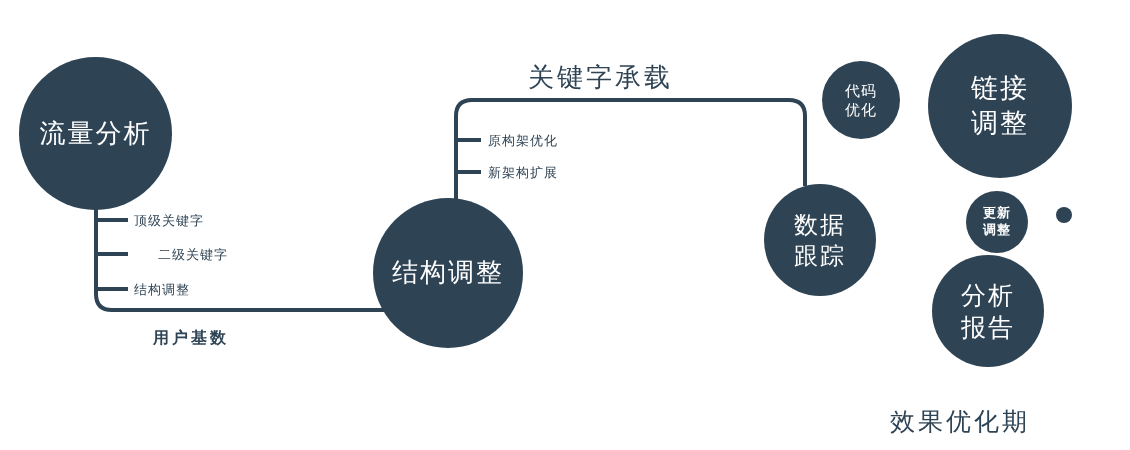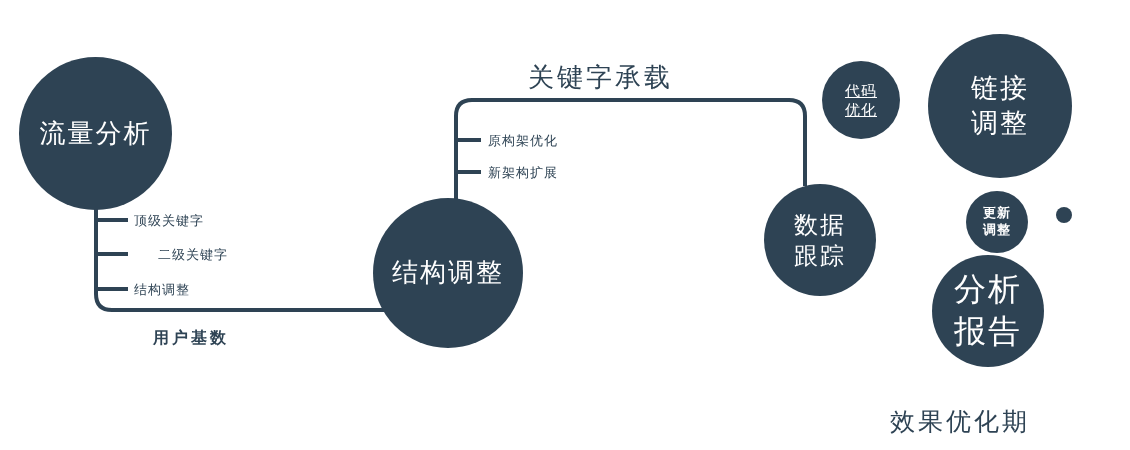--- a/index.html
+++ b/index.html
@@ -35,24 +35,24 @@
     align-items: center;
     justify-content: center;
     text-align: center;
     letter-spacing: 2px;
     line-height: 1.3;
   }
 
   .node-traffic        { left: 19px;  top: 57px;  width: 153px; height: 153px; font-size: 26px; }
   .node-structure      { left: 373px; top: 198px; width: 150px; height: 150px; font-size: 26px; }
   .node-data-tracking  { left: 764px; top: 184px; width: 112px; height: 112px; font-size: 24px; }
-  .node-code-opt       { left: 822px; top: 61px;  width: 78px;  height: 78px;  font-size: 15px; letter-spacing: 1px; text-decoration: underline; }
+  .node-code-opt       { left: 822px; top: 61px;  width: 78px;  height: 78px;  font-size: 15px; letter-spacing: 1px; }
   .node-link-adjust    { left: 928px; top: 34px;  width: 144px; height: 144px; font-size: 27px; }
   .node-update-adjust  { left: 966px; top: 191px; width: 62px;  height: 62px;  font-size: 13px; font-weight: bold; letter-spacing: 1px; }
-  .node-analysis-report{ left: 932px; top: 255px; width: 112px; height: 112px; font-size: 32px; }
+  .node-analysis-report{ left: 932px; top: 255px; width: 112px; height: 112px; font-size: 25px; }
   .node-dot            { left: 1056px; top: 207px; width: 16px; height: 16px; }
 
   .edge-label {
     position: absolute;
     color: var(--primary, #2e4354);
     white-space: nowrap;
   }
   .label-keyword-bearing { left: 528px; top: 60px;  font-size: 26px; letter-spacing: 3px; }
   .label-user-base       { left: 153px; top: 328px; font-size: 16px; font-weight: bold; letter-spacing: 3px; }
   .label-footer          { left: 890px; top: 405px; font-size: 25px; letter-spacing: 3px; }

